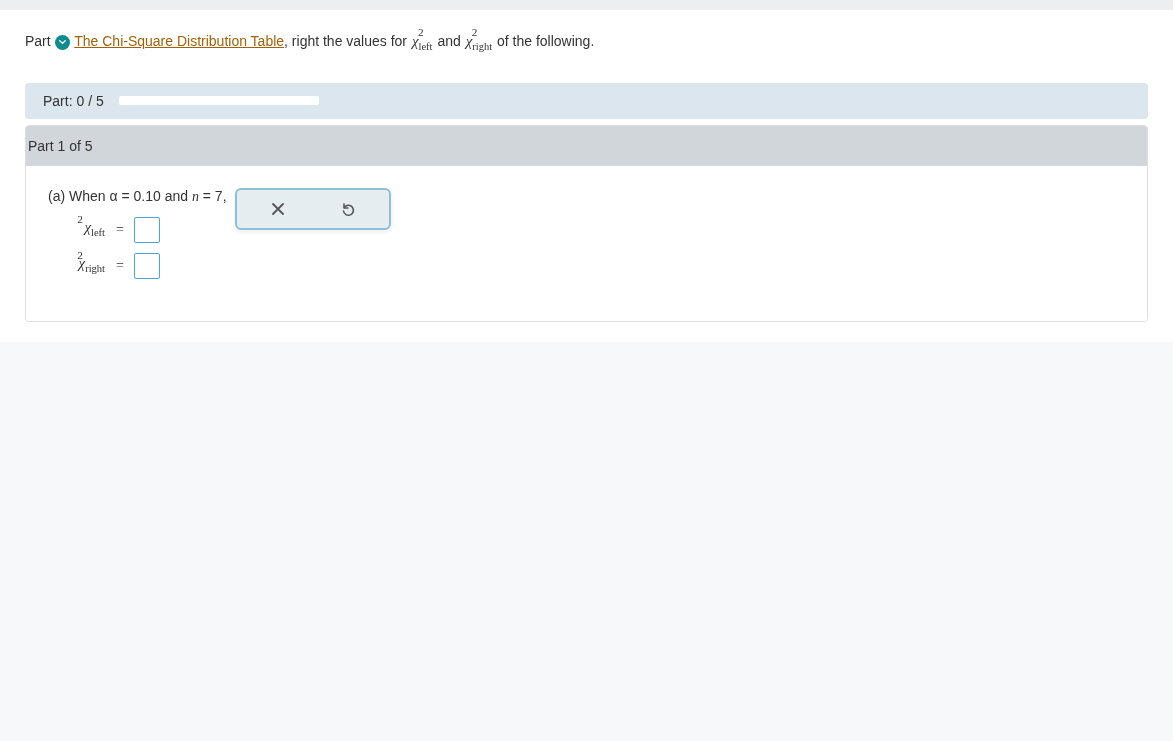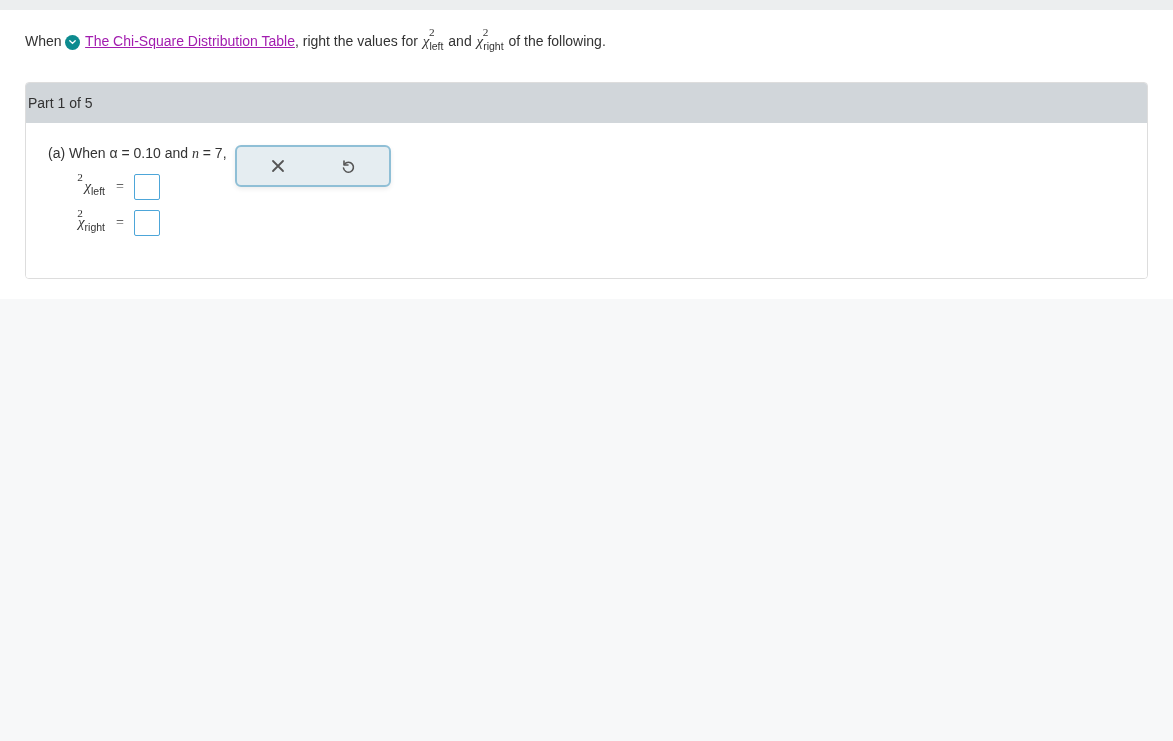--- a/index.html
+++ b/index.html
@@ -15,21 +15,21 @@
     }
     .content {
       padding: 20px 25px;
       background: #fff;
     }
     .prompt {
       margin-bottom: 30px;
       line-height: 1.6;
     }
     .link {
-      color: #a21caf;
+      color: #a16207;
     }
     .link-icon {
       display: inline-flex;
       align-items: center;
       justify-content: center;
       width: 15px;
       height: 15px;
       border-radius: 50%;
       background: #0d8b8f;
       color: #fff;
@@ -50,21 +50,21 @@
       position: absolute;
       top: -0.6em;
       left: 0.55em;
       font-size: 0.75em;
       font-style: normal;
     }
     .chi .sub {
       font-size: 0.7em;
       vertical-align: sub;
       font-style: normal;
-      font-family: Liberation Sans, sans-serif;
+      font-family: Liberation Serif, serif;
     }
     .part-header {
       background: #dbe6ef;
       border-radius: 4px;
       padding: 10px 18px;
       display: flex;
       align-items: center;
       gap: 15px;
       margin-bottom: 6px;
     }
@@ -141,29 +141,35 @@
     .italic-n { font-style: italic; font-family: "Times New Roman", serif; }
   </style>
 </head>
 <body>
 
 <div class="top-bar"></div>
 
 <div class="content">
 
   <div class="prompt">
-    <span>When </span>
+    <span>Part </span>
     <span class="link-icon">
       <svg width="9" height="9" viewBox="0 0 10 10">
           <path d="M2 3 L5 6 L8 3" stroke="#fff" stroke-width="1.5" fill="none" stroke-linecap="round"></path>
         </svg>
     </span>
     <a href="#" class="link">The Chi-Square Distribution Table</a><span>, right the values for </span><span class="chi">χ<span class="sup">2</span><span class="sub">left</span></span><span> and </span><span class="chi">χ<span class="sup">2</span><span class="sub">right</span></span><span> of the following.</span>
   </div>
 
+  <div class="part-header">
+    <span style="font-weight:500">Part: 0 / 5</span>
+    <div class="progress-track">
+      <div class="progress-fill"></div>
+    </div>
+  </div>
 
   <div class="part-panel">
     <div class="part-panel-head">Part 1 of 5</div>
     <div class="part-panel-body">
 
       <div class="question-col">
         <div class="q-text">
           <span>(a) When α = 0.10 and </span><span class="italic-n">n</span><span> = 7,</span>
         </div>
 

